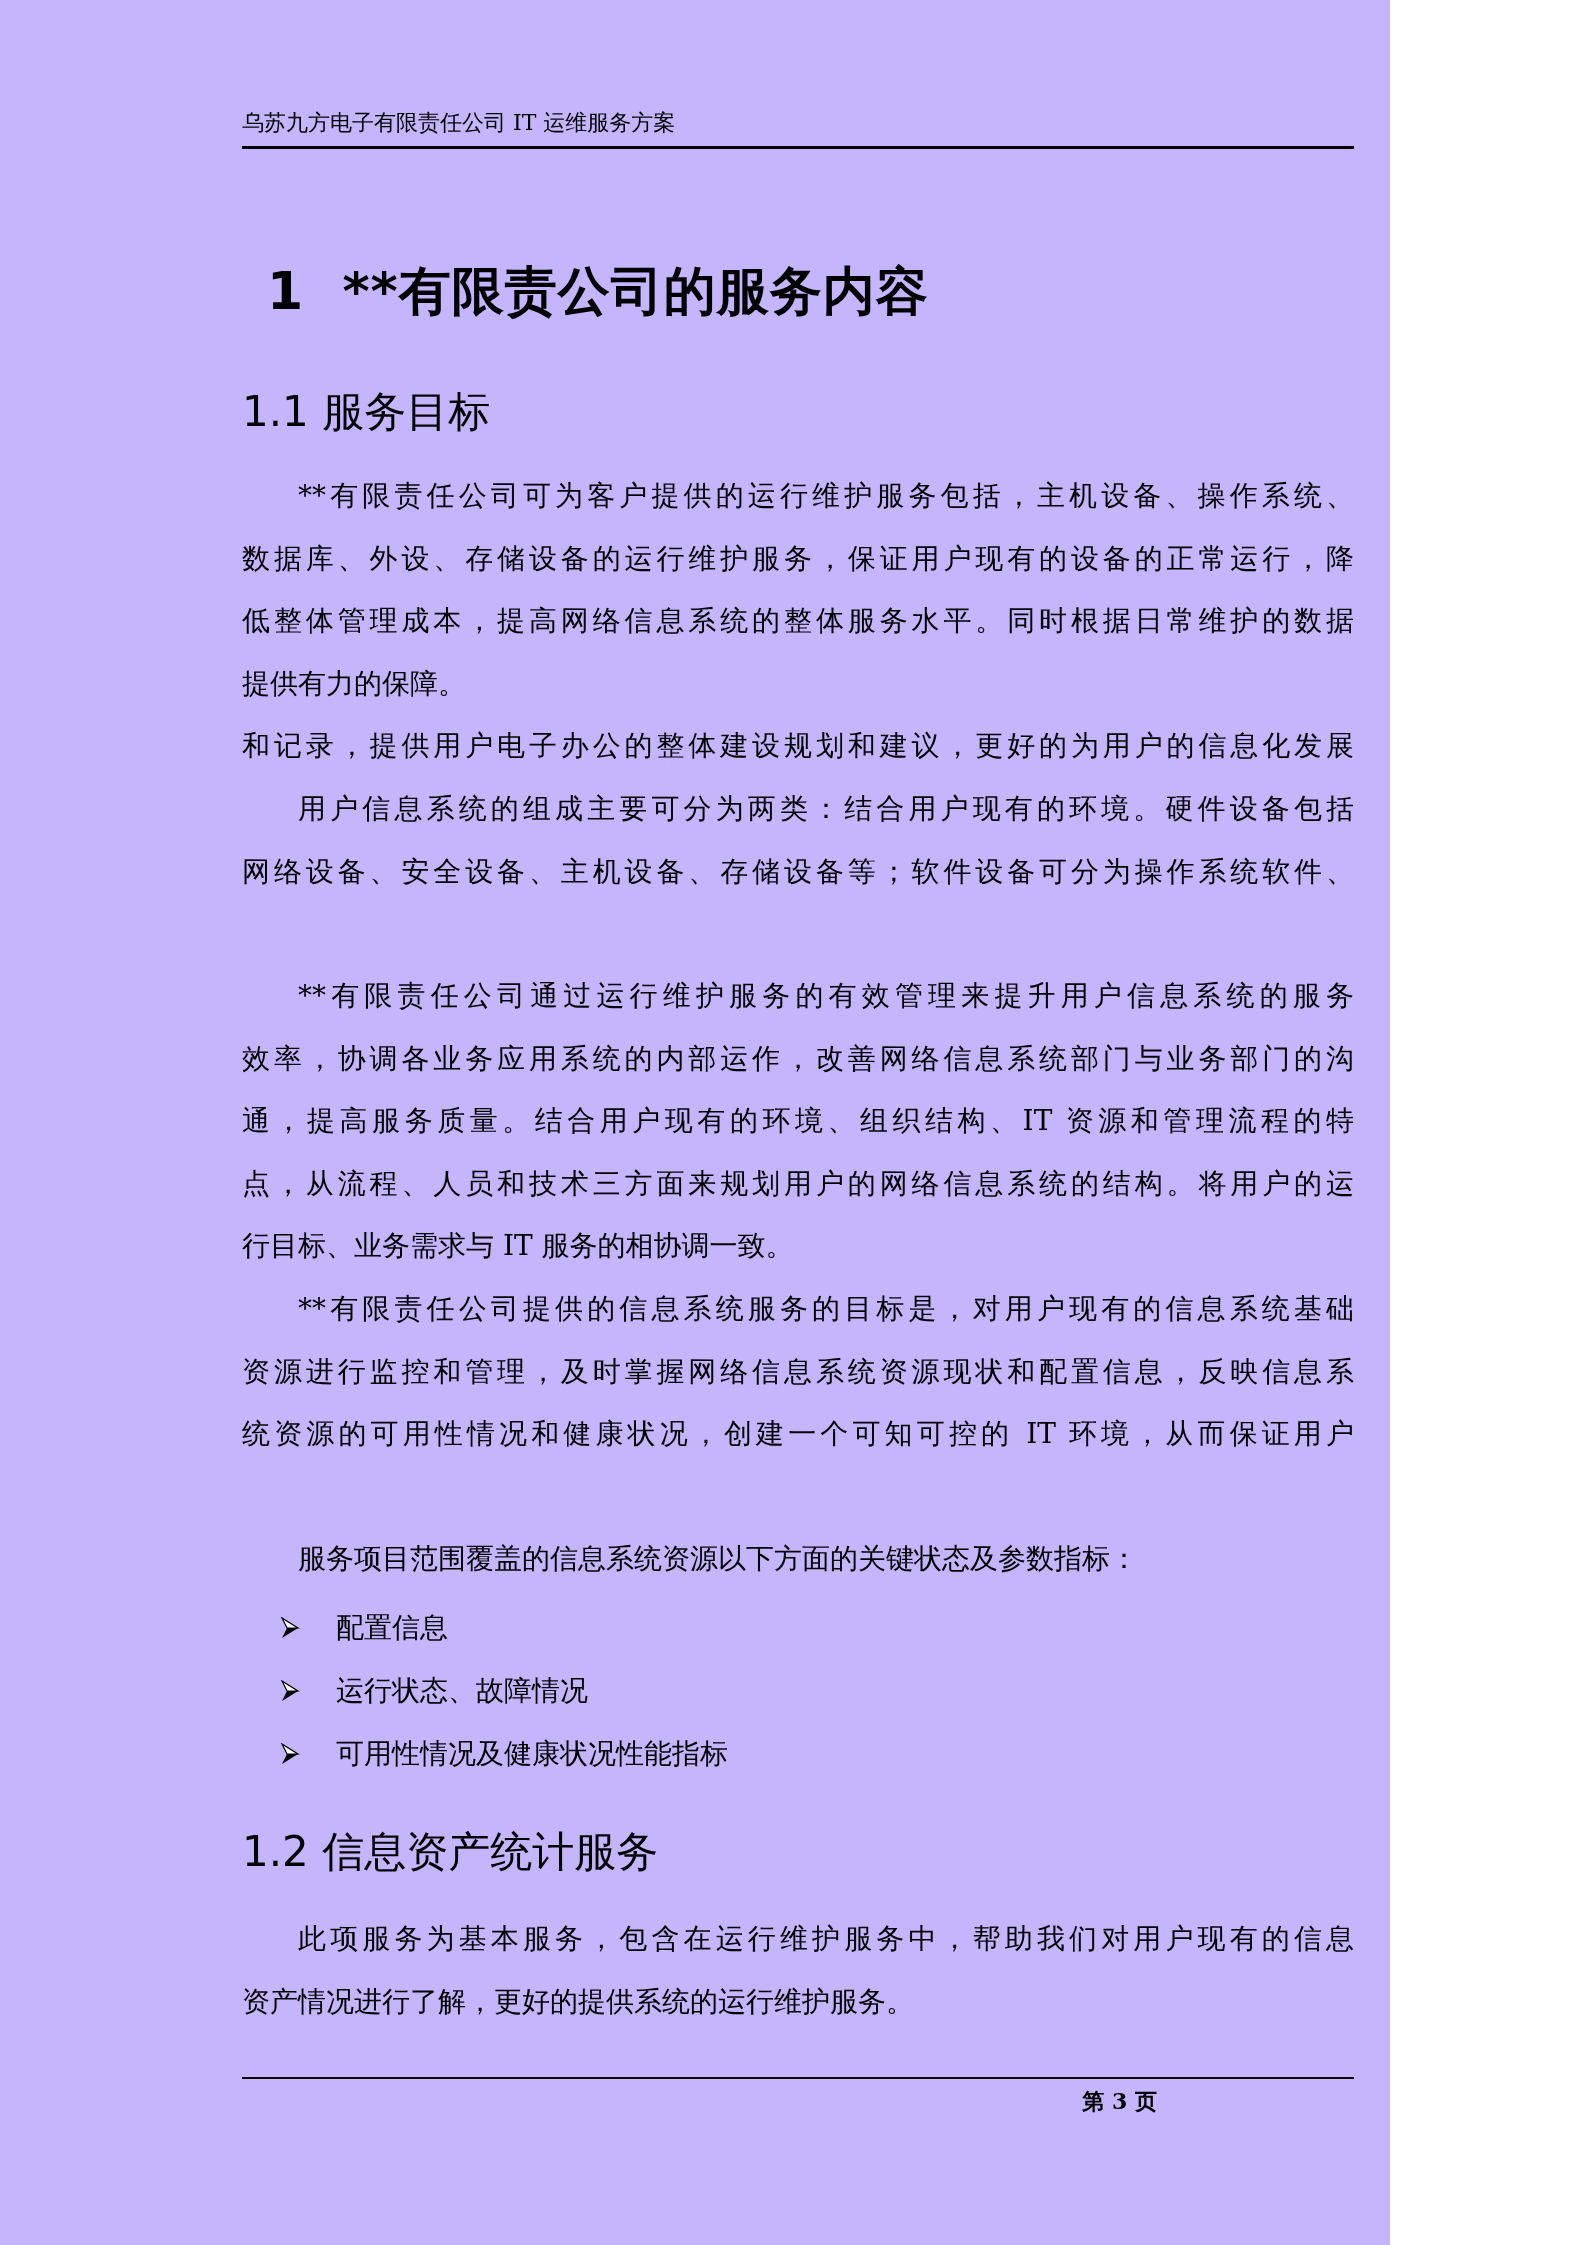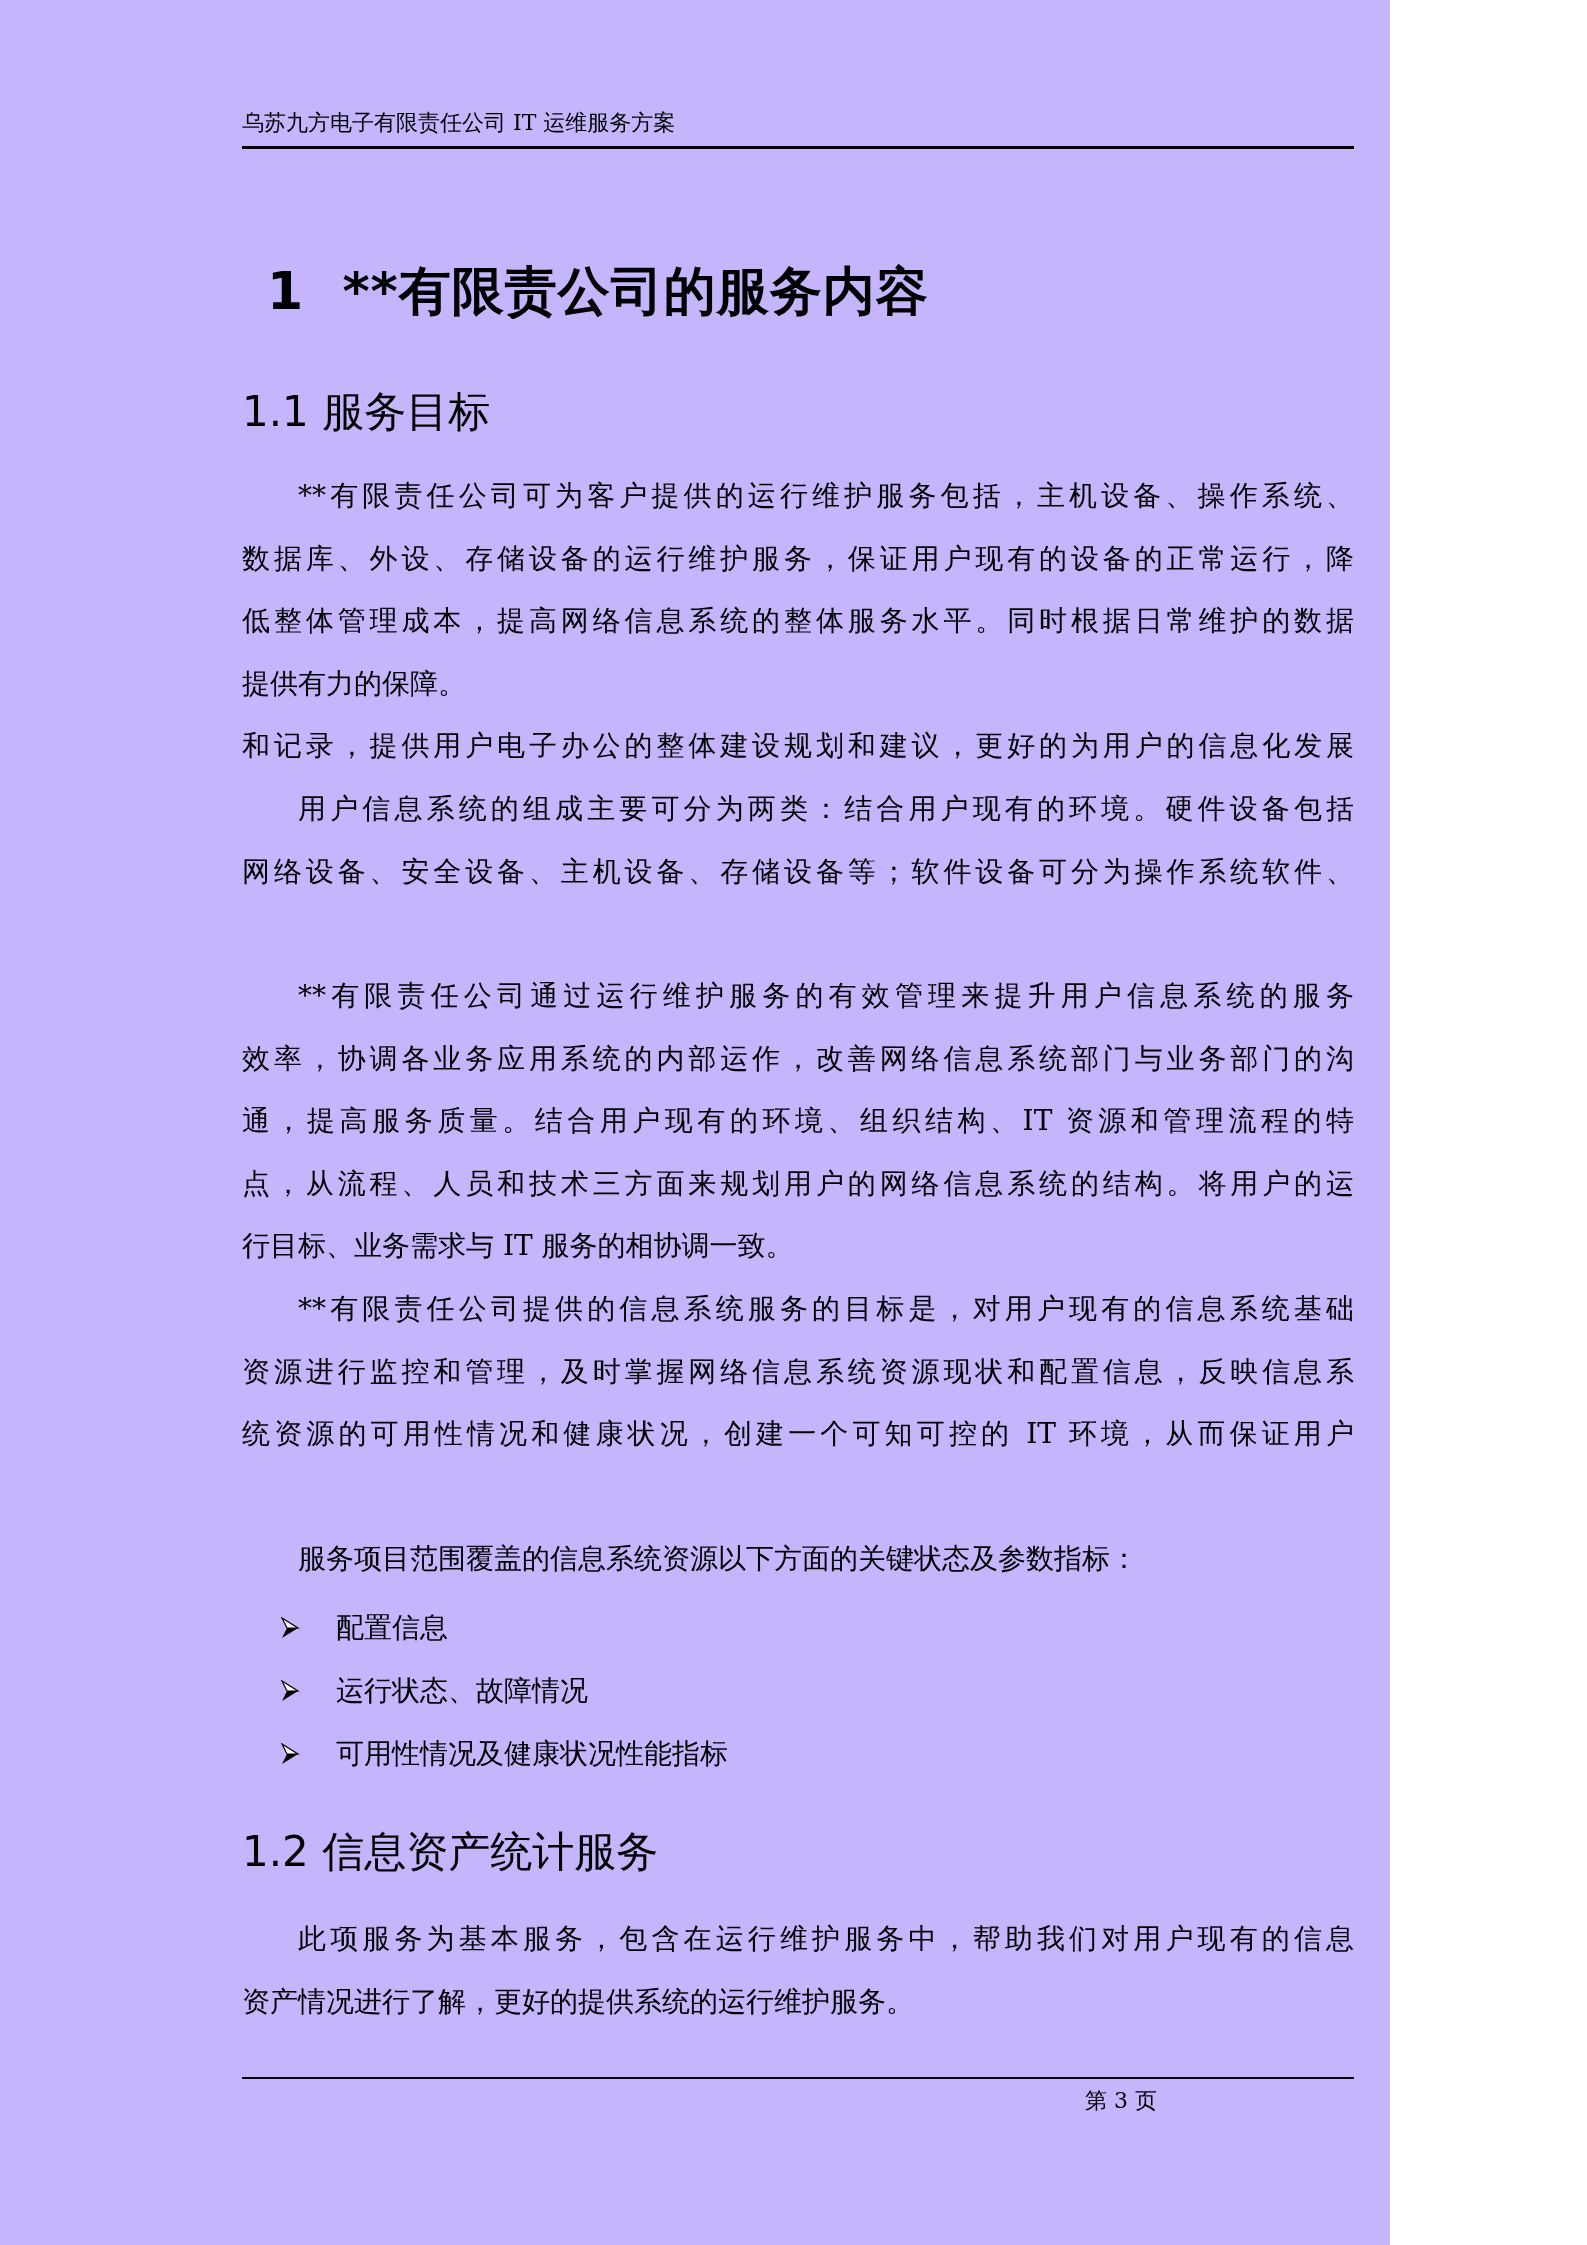--- a/index.html
+++ b/index.html
@@ -22,21 +22,21 @@
   .para .line.last { text-align-last: left; }
   .para .line.indent { padding-left: 56px; }
 
   .bullets { position: absolute; left: 242px; top: 1596px; width: 1112px; }
   .bullet { position: relative; height: 63px; font-size: 28px; line-height: 63px; white-space: nowrap; }
   .bullet .arrow { position: absolute; left: 38px; top: 0; width: 30px; height: 63px; }
   .bullet .arrow svg { position: absolute; left: 0; top: 21px; }
   .bullet .text { position: absolute; left: 94px; top: 0; }
 
   .footer-rule { position: absolute; left: 242px; top: 2077px; width: 1112px; height: 2px; background: #000; }
-  .footer-text { position: absolute; right: 233px; top: 2086px; font-size: 22px; line-height: 30px; white-space: nowrap; }
+  .footer-text { position: absolute; right: 233px; top: 2086px; font-size: 22px; line-height: 30px; white-space: nowrap; font-weight: bold; }
 </style>
 </head>
 <body>
 
 <div class="page">
 
   <div class="header-text">乌苏九方电子有限责任公司 IT 运维服务方案</div>
   <div class="header-rule"></div>
 
   <div class="h1" style="white-space:pre;">1  **有限责公司的服务内容</div>

